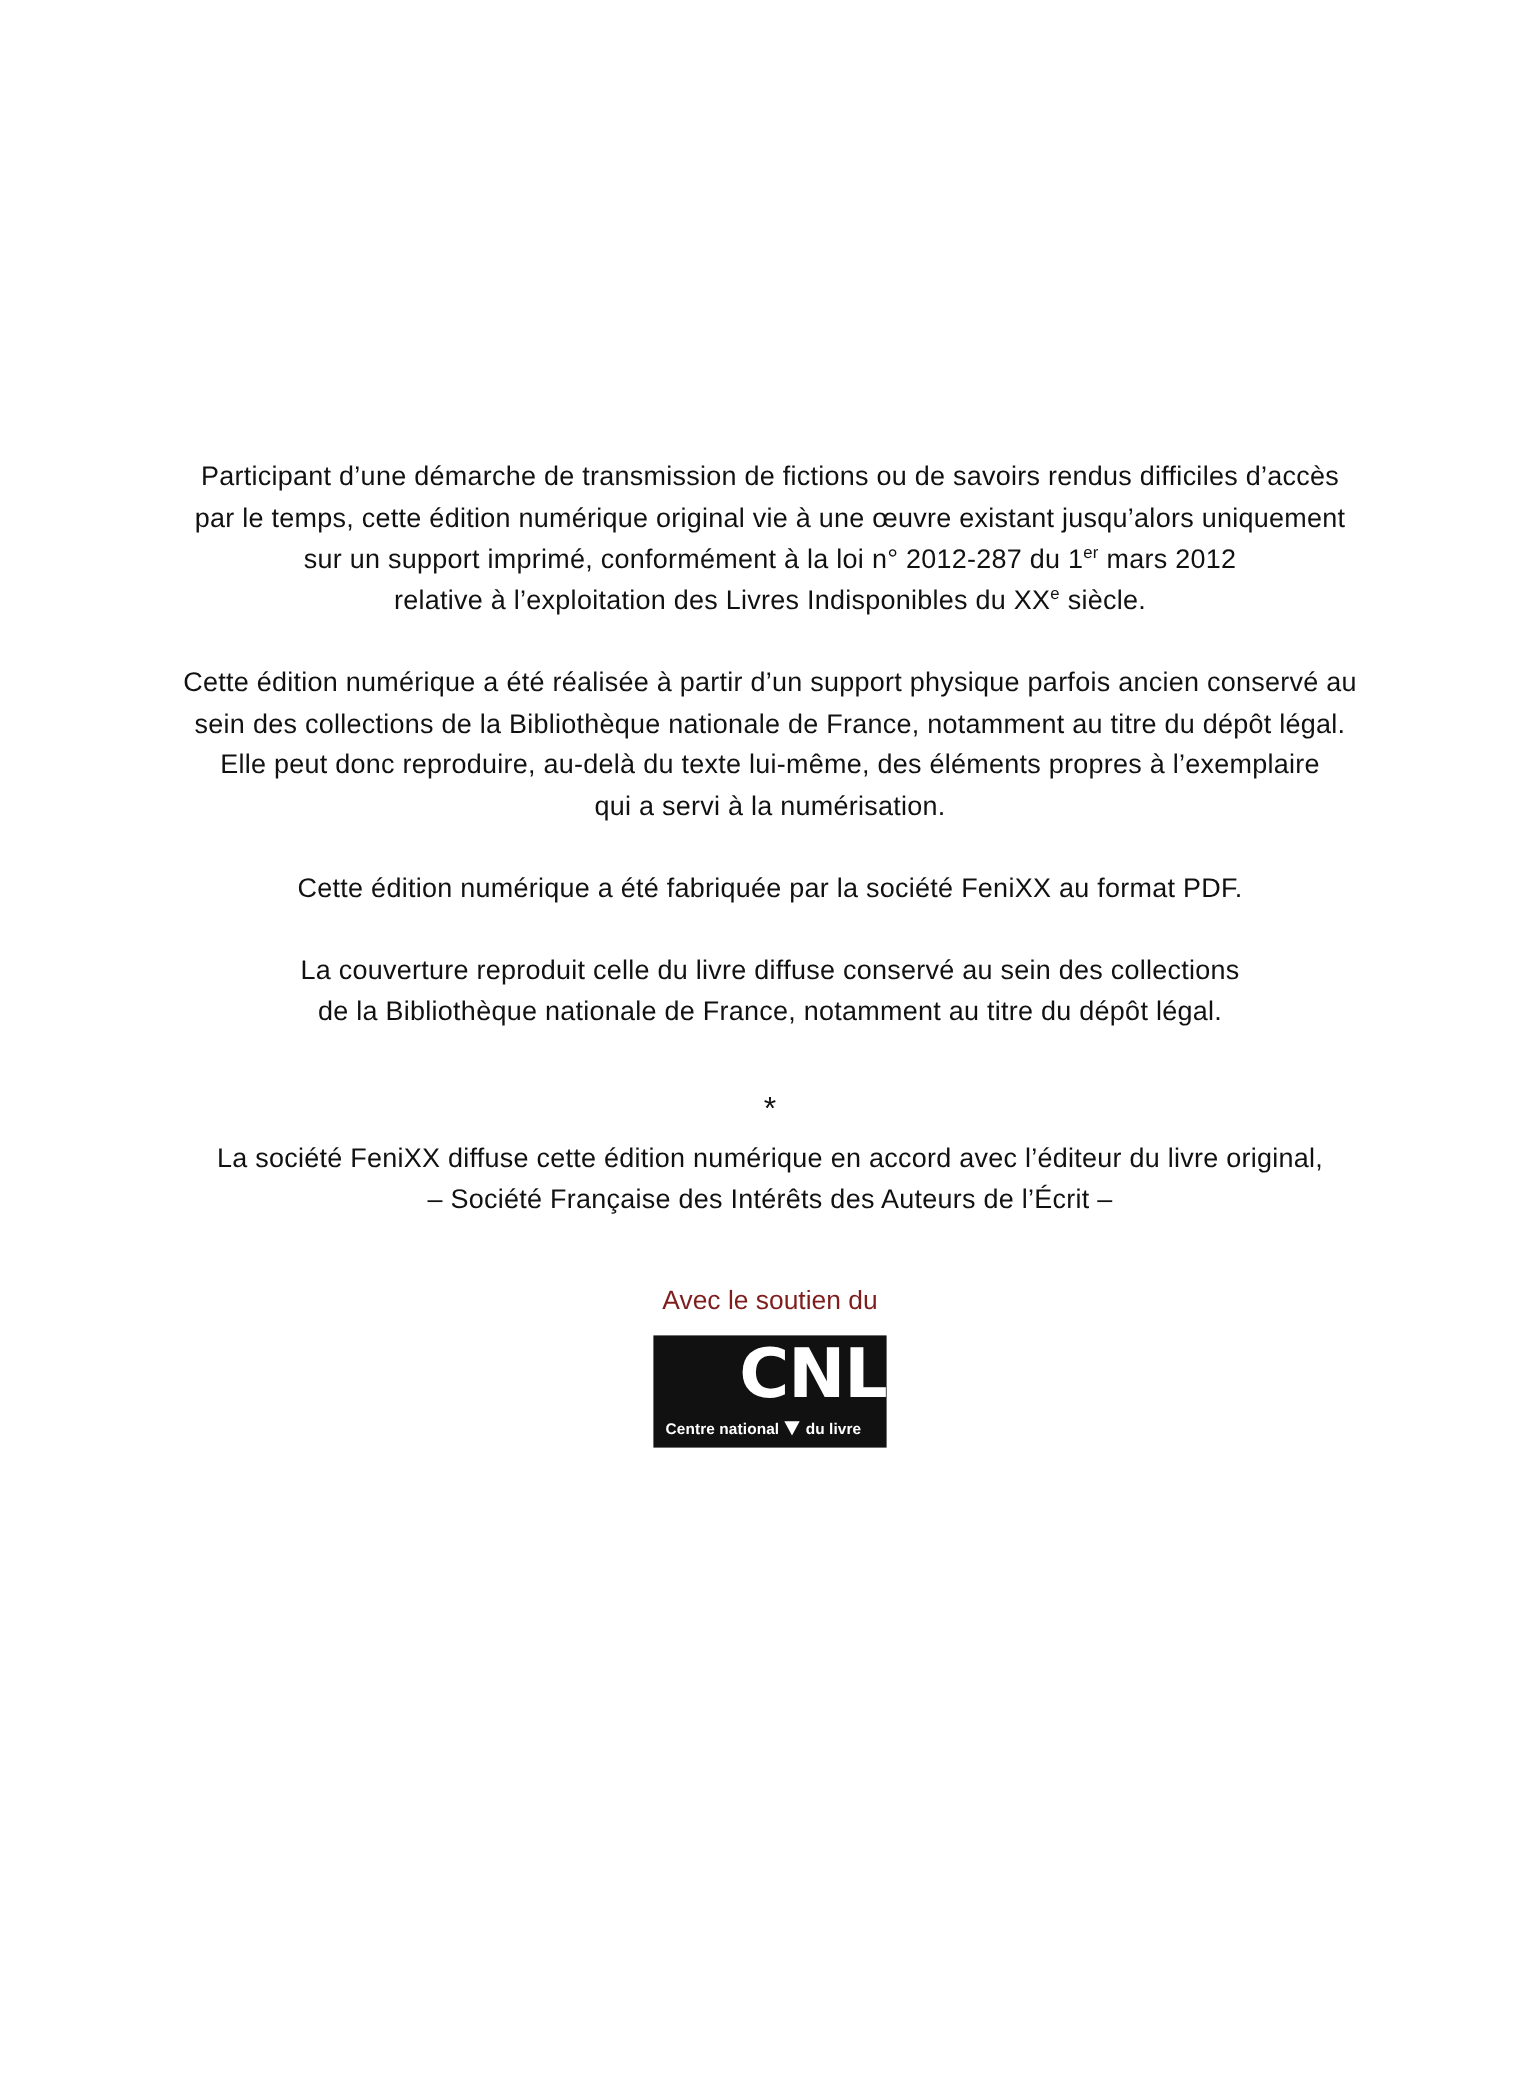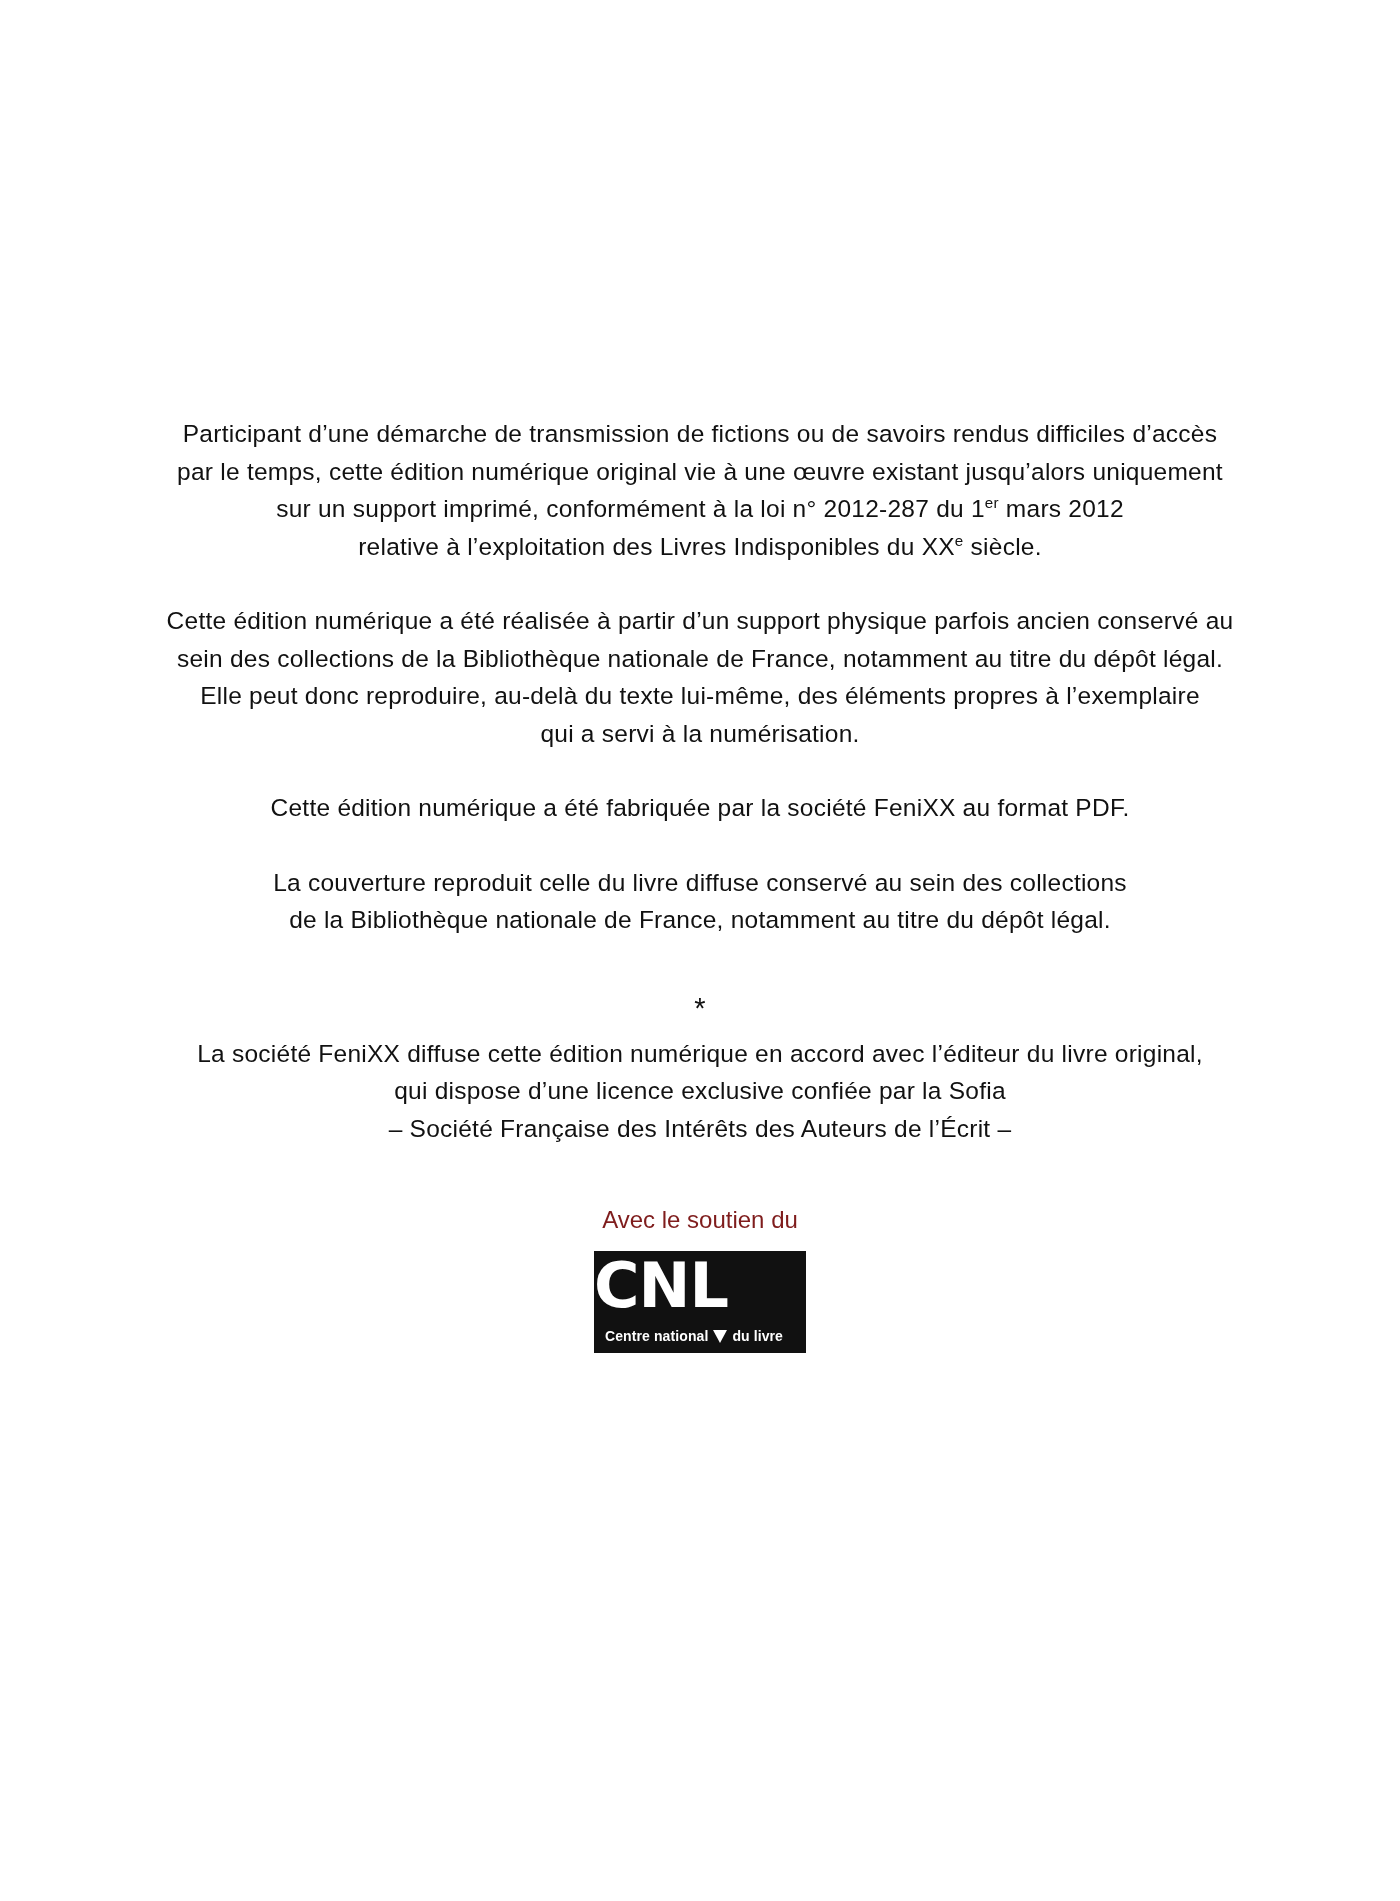--- a/index.html
+++ b/index.html
@@ -83,21 +83,21 @@
     left: 0;
     right: 0;
     top: 2px;
     height: 66px;
     color: #ffffff;
     font-family: "DejaVu Sans", sans-serif;
     font-weight: 700;
     font-size: 62px;
     line-height: 66px;
     letter-spacing: -1px;
-    text-align: left;
+    text-align: right;
   }
   .cnl-sub {
     position: absolute;
     left: 0;
     right: 12px;
     bottom: 7px;
     height: 20px;
     color: #ffffff;
     font-family: "Liberation Sans", sans-serif;
     font-weight: 700;
@@ -145,21 +145,20 @@
 
     <div class="para">
       <span class="line">La couverture reproduit celle du livre diffuse conservé au sein des collections</span>
       <span class="line">de la Bibliothèque nationale de France, notamment au titre du dépôt légal.</span>
     </div>
 
     <div class="star">*</div>
 
     <div class="para">
       <span class="line">La société FeniXX diffuse cette édition numérique en accord avec l’éditeur du livre original,</span>
-      <span class="line">qui dispose d’une licence exclusive confiée par la Sofia</span>
       <span class="line">– Société Française des Intérêts des Auteurs de l’Écrit –</span>
     </div>
 
     <div class="support">
       <div class="support-label">Avec le soutien du</div>
       <div class="cnl-logo">
         <div class="cnl-main">CNL</div>
         <div class="cnl-sub">
           <span>Centre national</span>
           <span class="tick"></span>

